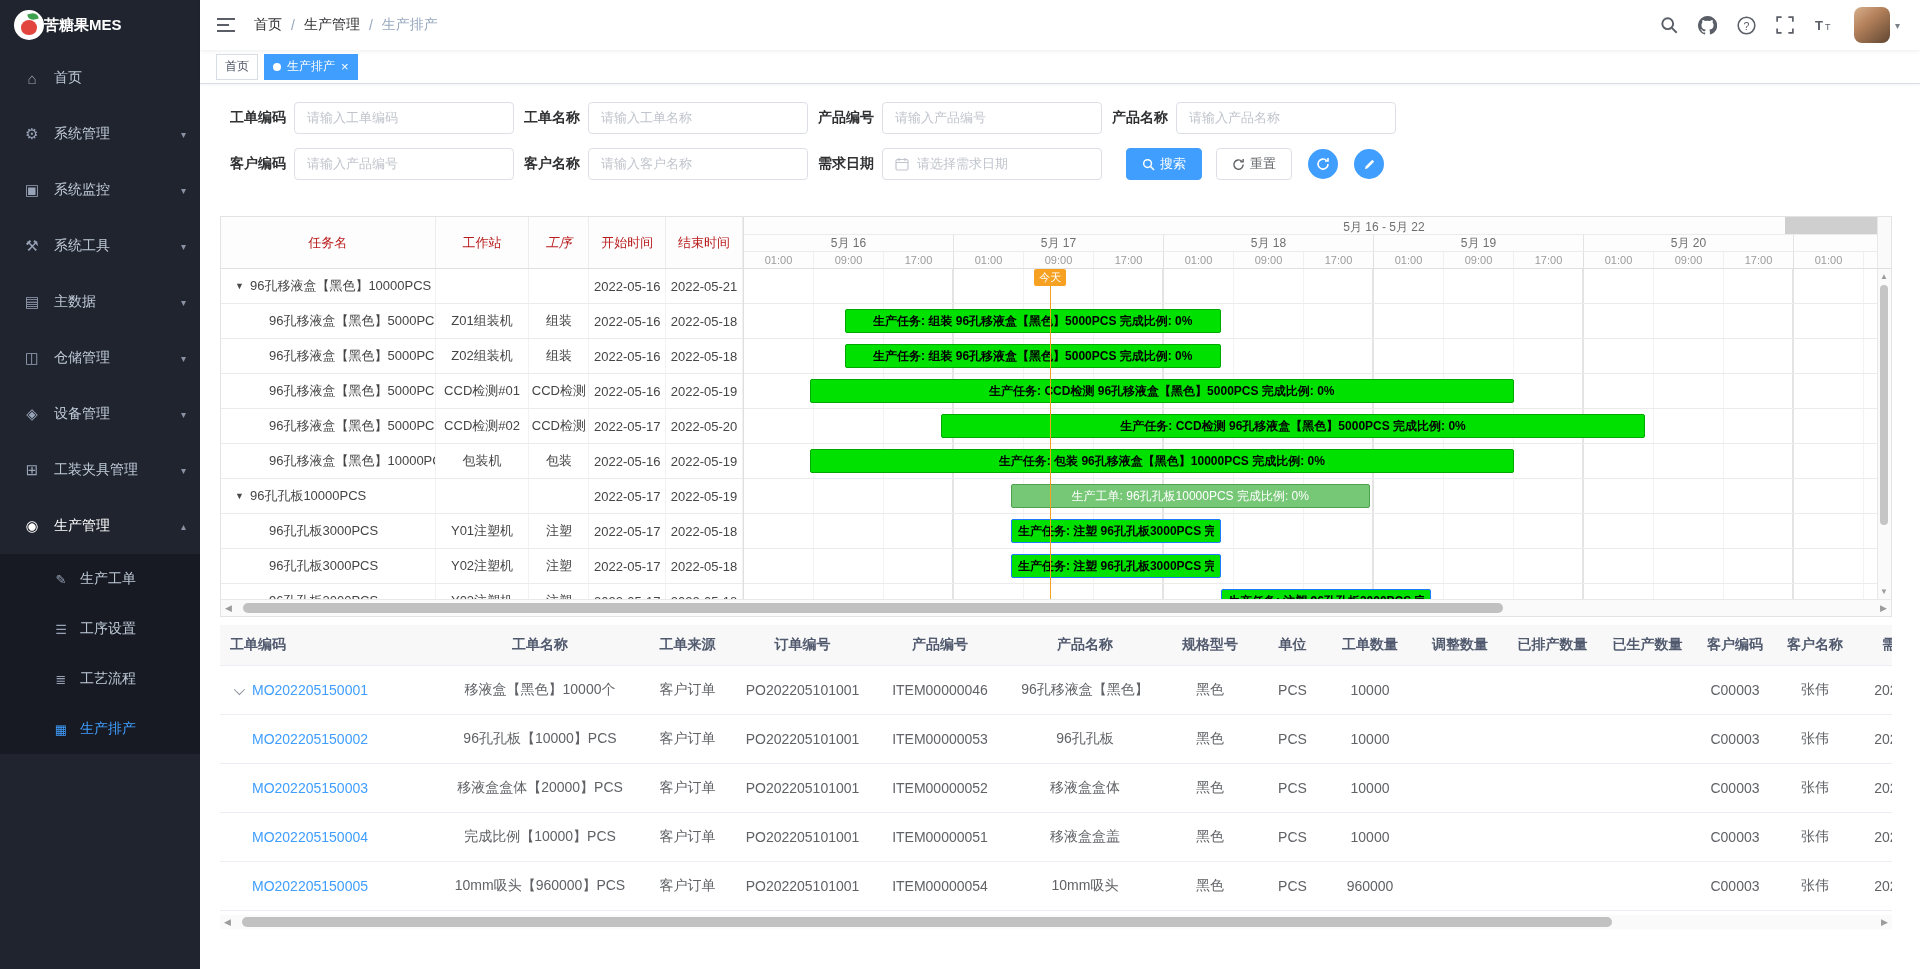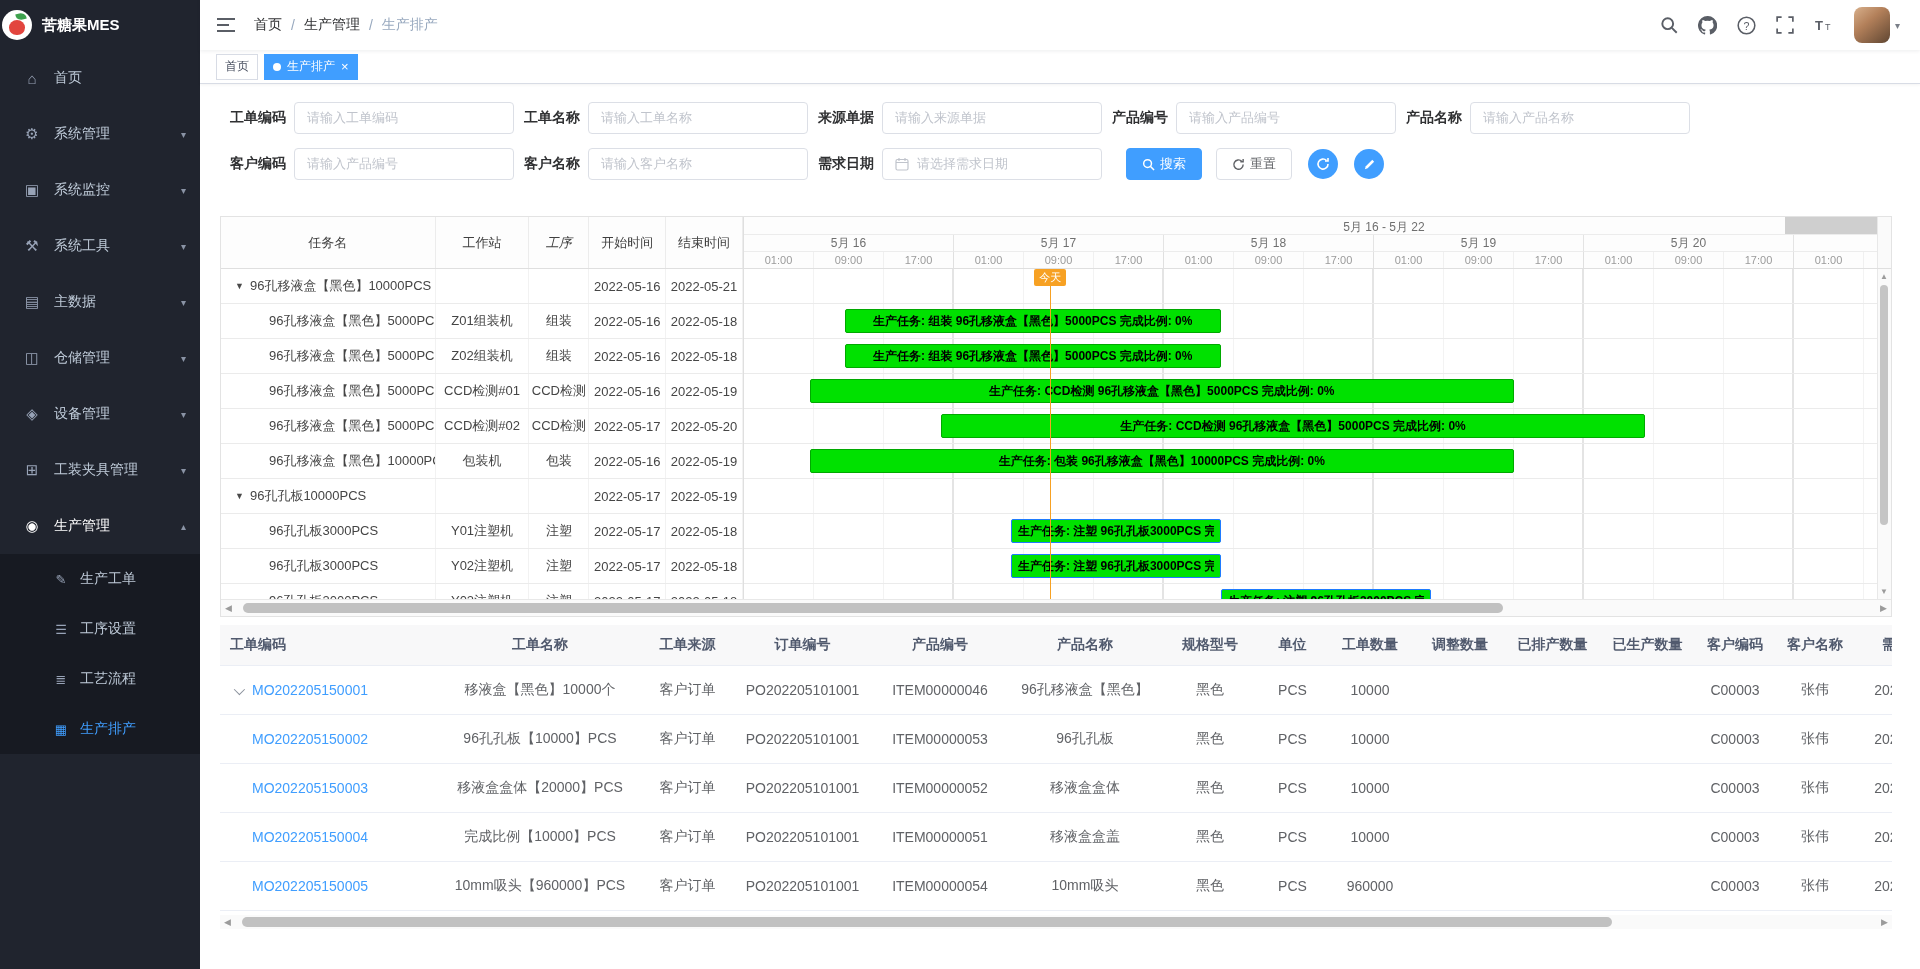--- a/index.html
+++ b/index.html
@@ -2,21 +2,21 @@
 <html><head>
 <meta charset="utf-8">
 <style>
   *{margin:0;padding:0;box-sizing:border-box}
   html,body{width:1920px;height:969px;overflow:hidden;background:#fff;
     font-family:"Liberation Sans","DejaVu Sans",sans-serif;}
   .app{display:flex;width:1920px;height:969px}
 
   
   .sidebar{width:200px;flex:none;background:#20242e;color:#bfcbd9;display:flex;flex-direction:column}
-  .logo{height:50px;display:flex;align-items:center;padding-left:2px;gap:10px;cursor:pointer}
+  .logo{height:50px;display:flex;align-items:center;padding-left:14px;cursor:pointer}
   .logo-badge{width:30px;height:30px;border-radius:50%;background:#fff;position:relative;flex:none;overflow:hidden}
   .berry{position:absolute;left:7px;top:10px;width:16px;height:15px;background:#e2453e;border-radius:50% 50% 48% 48%}
   .leaf{position:absolute;left:14px;top:3px;width:10px;height:7px;background:#3da14d;border-radius:0 70% 0 70%;transform:rotate(-15deg)}
   .logo-title{color:#fff;font-size:15px;font-weight:700;white-space:nowrap}
   .menu{flex:1;overflow:hidden}
   .menu-item{height:56px;display:flex;align-items:center;padding:0 14px 0 22px;font-size:14px;cursor:pointer;color:#bfcbd9}
   .menu-item .mi-icon{width:20px;margin-right:12px;font-size:15px;text-align:center;color:#98a3b7;flex:none}
   .menu-item .mi-label{flex:1;white-space:nowrap;overflow:hidden}
   .mi-arrow{font-size:10px;color:#8a93a5}
   .m-active{color:#fff}
@@ -64,21 +64,21 @@
     padding:0 15px;cursor:pointer;font-family:inherit;white-space:nowrap}
   .btn-primary{background:#409eff;color:#fff;border:1px solid #409eff;margin-left:14px}
   .btn-default{background:#fff;color:#606266;border:1px solid #dcdfe6;margin-left:14px}
   .btn-circle{width:30px;height:30px;border-radius:50%;border:none;background:#409eff;color:#fff;margin-left:16px;
     display:inline-flex;align-items:center;justify-content:center;cursor:pointer;padding:0;flex:none}
 
   
   .gantt-wrap{margin:22px 28px 0 20px;width:1672px;border:1px solid #e3e3e3;background:#fff}
   .g-header{display:flex;height:52px;border-bottom:1px solid #dfdfdf;background:#fdfdfd}
   .g-grid-header{width:523px;flex:none;display:flex;border-right:1px solid #dfdfdf}
-  .gh-cell{display:flex;align-items:center;justify-content:center;font-size:13px;color:#404040;
+  .gh-cell{display:flex;align-items:center;justify-content:center;font-size:13px;color:#b91c1c;
     border-right:1px solid #ececec;height:100%;overflow:hidden;white-space:nowrap}
   .g-tl-header{flex:1;display:flex;flex-direction:column;position:relative;overflow:hidden}
   .g-week-row{height:18px;border-bottom:1px solid #ececec;position:relative}
   .g-week-label{position:absolute;left:640px;top:2px;transform:translateX(-50%);font-size:12px;color:#6f6f6f;white-space:nowrap}
   .g-week-fill{position:absolute;right:0;top:0;width:92px;height:17px;background:#cfcfcf}
   .g-day-row{height:17px;display:flex}
   .g-day{width:210px;flex:none;text-align:center;font-size:12px;color:#6f6f6f;border-right:1px solid #e4e4e4;
     border-bottom:1px solid #ececec;line-height:16px}
   .g-hour-row{height:17px;display:flex}
   .g-hour{width:70px;flex:none;text-align:center;font-size:11px;color:#9b9b9b;border-right:1px solid #f0f0f0;line-height:16px}
@@ -284,26 +284,20 @@
           <div class="filter-item">
             <label class="filter-label">工单编码</label>
             <div class="el-input">
               <span class="placeholder">请输入工单编码</span>
             </div>
           </div>
           <div class="filter-item">
             <label class="filter-label">工单名称</label>
             <div class="el-input">
               <span class="placeholder">请输入工单名称</span>
-            </div>
-          </div>
-          <div class="filter-item">
-            <label class="filter-label">来源单据</label>
-            <div class="el-input">
-              <span class="placeholder">请输入来源单据</span>
             </div>
           </div>
           <div class="filter-item">
             <label class="filter-label">产品编号</label>
             <div class="el-input">
               <span class="placeholder">请输入产品编号</span>
             </div>
           </div>
           <div class="filter-item">
             <label class="filter-label">产品名称</label>
@@ -522,20 +516,23 @@
               <span class="bar-label">生产任务: 组装 96孔移液盒【黑色】5000PCS 完成比例: 0%</span>
             </div>
             <div class="g-bar task" style="left: 65.625px; width: 704.375px; top: 110px;">
               <span class="bar-label">生产任务: CCD检测 96孔移液盒【黑色】5000PCS 完成比例: 0%</span>
             </div>
             <div class="g-bar task" style="left: 196.875px; width: 704.375px; top: 145px;">
               <span class="bar-label">生产任务: CCD检测 96孔移液盒【黑色】5000PCS 完成比例: 0%</span>
             </div>
             <div class="g-bar task" style="left: 65.625px; width: 704.375px; top: 180px;">
               <span class="bar-label">生产任务: 包装 96孔移液盒【黑色】10000PCS 完成比例: 0%</span>
+            </div>
+            <div class="g-bar project" style="left: 266.875px; width: 358.75px; top: 215px;">
+              <span class="bar-label">生产工单: 96孔孔板10000PCS 完成比例: 0%</span>
             </div>
             <div class="g-bar task selected" style="left: 266.875px; width: 210px; top: 250px;">
               <span class="bar-label">生产任务: 注塑 96孔孔板3000PCS 完成比例: 0%</span>
             </div>
             <div class="g-bar task selected" style="left: 266.875px; width: 210px; top: 285px;">
               <span class="bar-label">生产任务: 注塑 96孔孔板3000PCS 完成比例: 0%</span>
             </div>
             <div class="g-bar task selected" style="left: 476.875px; width: 210px; top: 320px;">
               <span class="bar-label">生产任务: 注塑 96孔孔板3000PCS 完成比例: 0%</span>
             </div>

